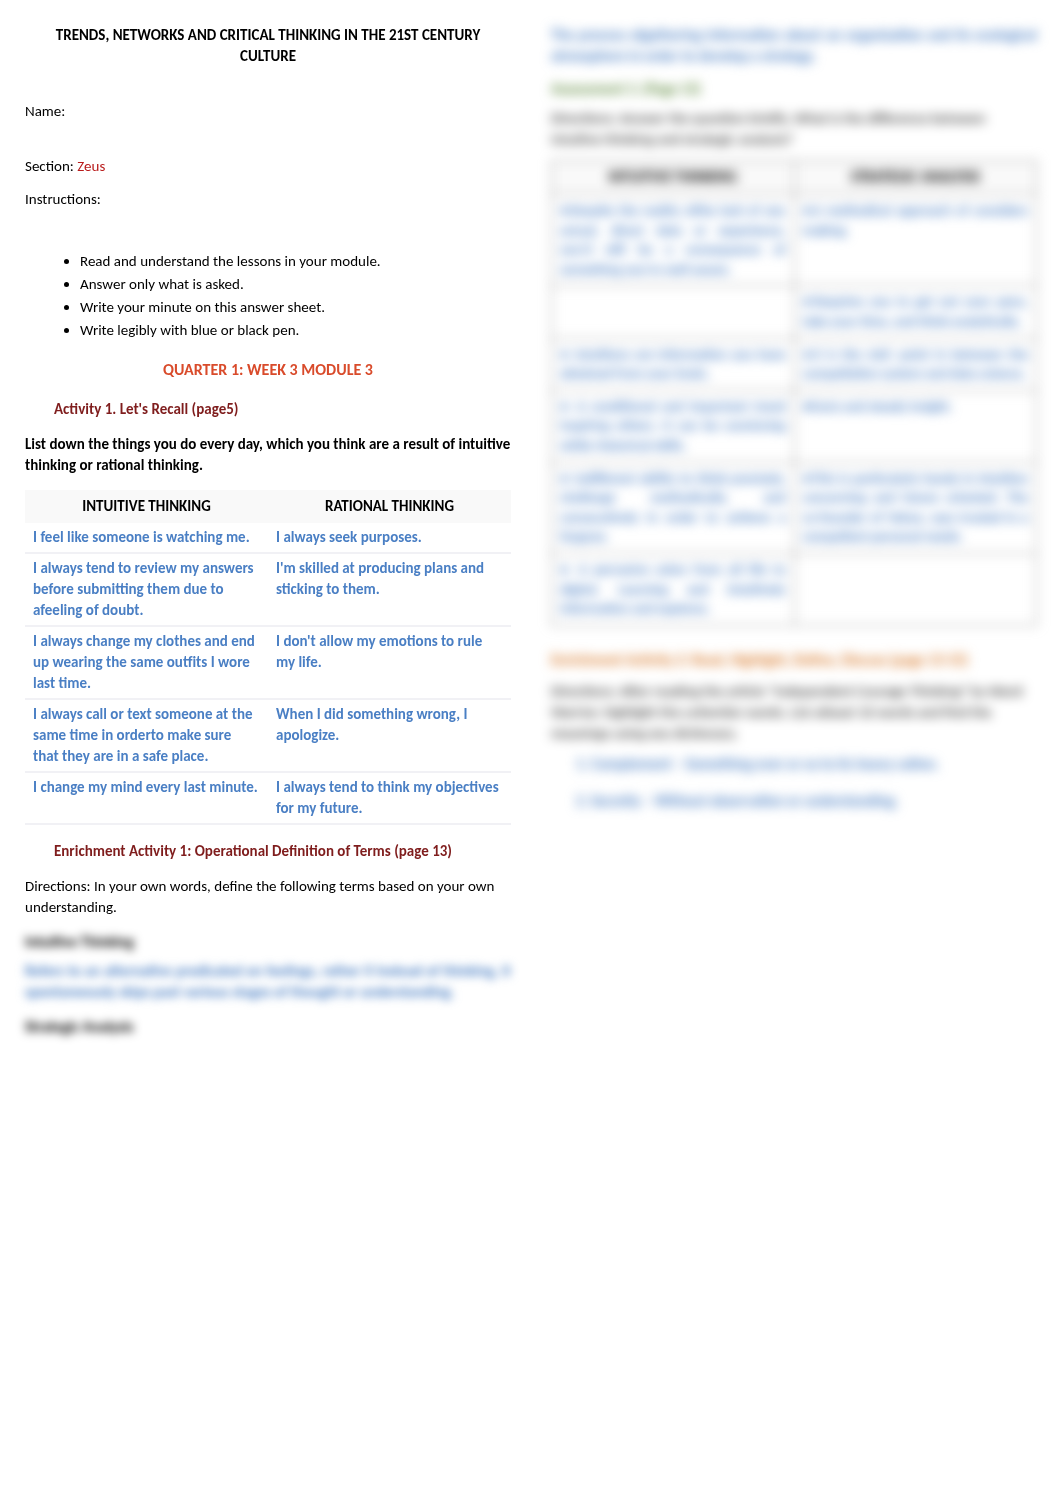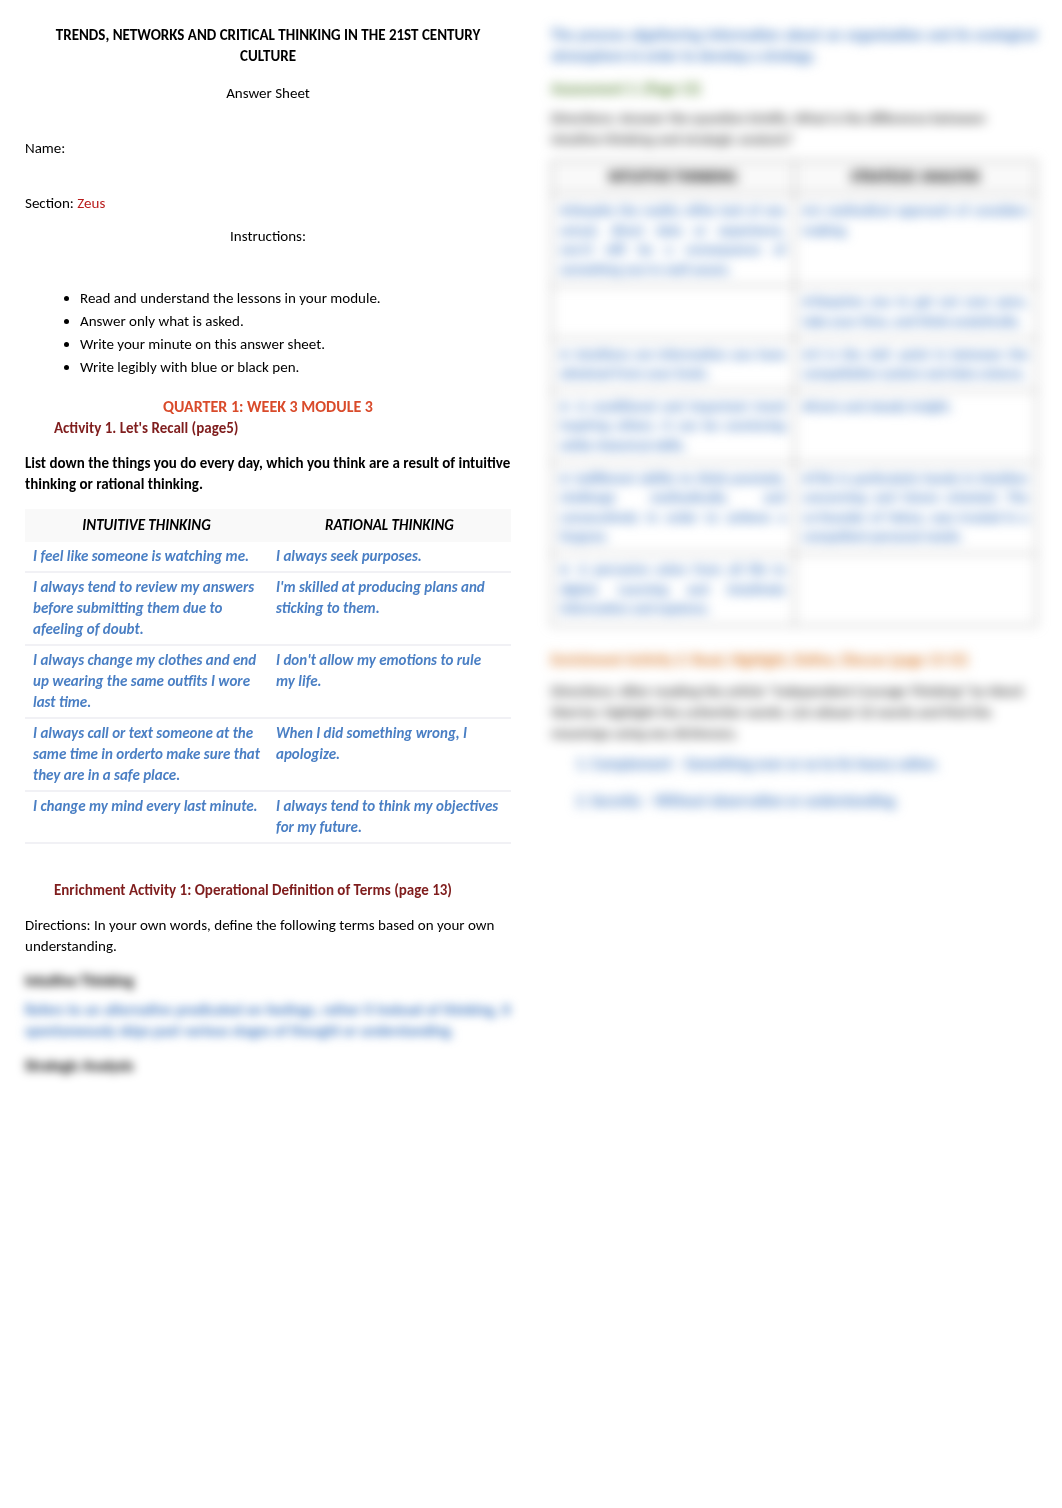--- a/index.html
+++ b/index.html
@@ -34,57 +34,56 @@
   .name-line, .section-line {
     margin-bottom: 8px;
     margin-top: 34px;
   }
   .section-val {
     color: #b91c1c;
   }
   .instr-label {
     margin-top: 12px;
     margin-bottom: 6px;
-    text-align: center;
   }
   ul.bullets {
     list-style: disc;
     margin-left: 55px;
     margin-top: 41px;
   }
   ul.bullets li {
     margin-bottom: 2px;
   }
   .quarter-heading {
     text-align: center;
     font-weight: bold;
     color: #d94b2b;
     margin-top: 18px;
+    margin-bottom: 18px;
     font-size: 16px;
   }
   .activity-heading {
     color: #7f1d1d;
     font-weight: bold;
     margin-bottom: 14px;
     margin-left: 29px;
   }
   .directions {
     font-weight: bold;
     margin-bottom: 14px;
   }
   .directions-normal {
     font-weight: normal;
     margin-bottom: 10px;
     margin-top: 8px;
   }
   table.it-table {
     width: 100%;
     border-collapse: collapse;
-    margin-bottom: 36px;
-    font-style: italic;
+    margin-bottom: 16px;
   }
   table.it-table th {
     text-align: center;
     font-weight: bold;
     padding: 6px 8px;
     border: none;
     background: rgba(230,230,230,0.25);
   }
   table.it-table td {
     vertical-align: top;
@@ -164,21 +163,20 @@
     margin-bottom: 16px;
   }
 </style>
 </head>
 <body>
 
 <div class="columns">
 
   <div class="col">
     <div class="doc-title">TRENDS, NETWORKS AND CRITICAL THINKING IN THE 21ST CENTURY CULTURE</div>
-    <div class="doc-subtitle">Answer Sheet</div>
 
     <div class="name-line">
       <span>Name:</span>
     </div>
     <div class="section-line">
       <span>Section:</span>
       <span class="section-val">Zeus</span>
     </div>
 
     <div class="instr-label">Instructions:</div>

